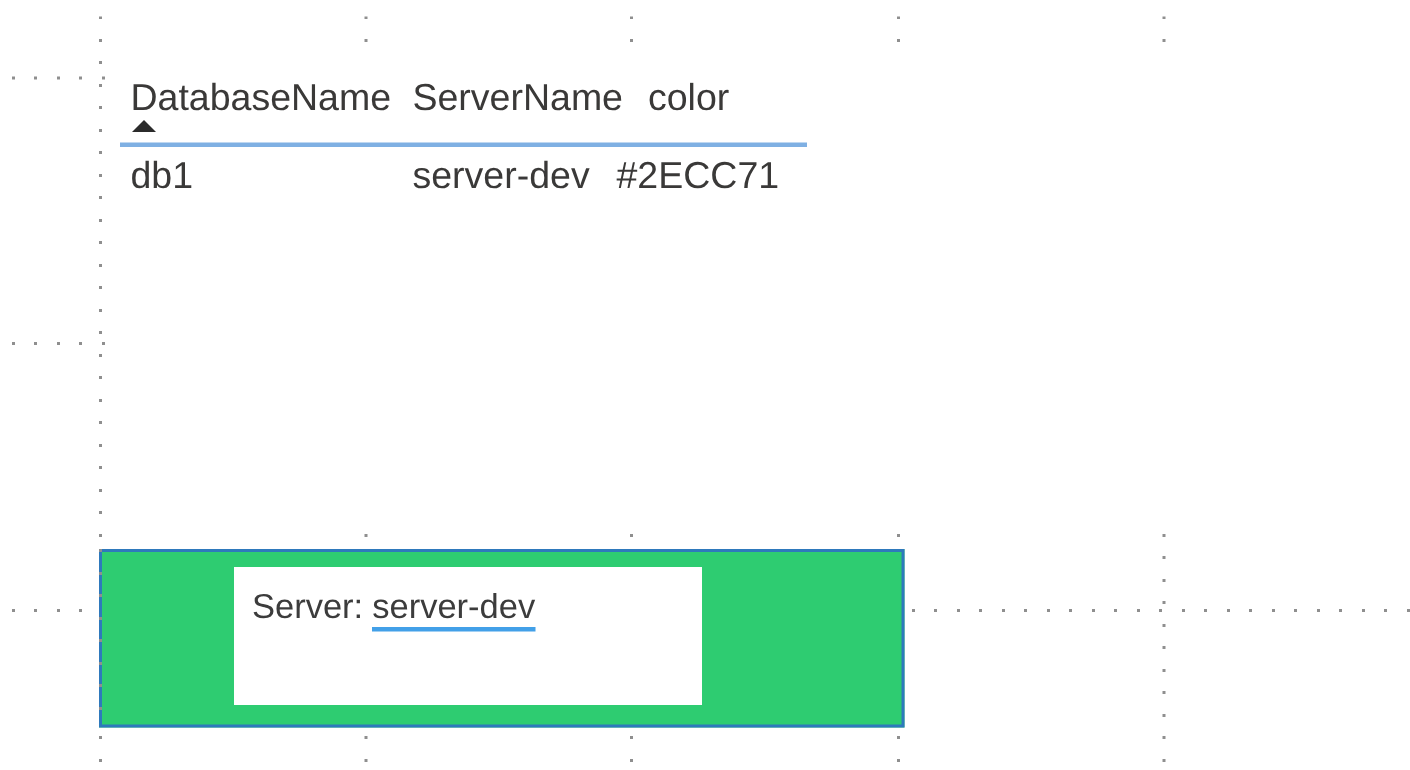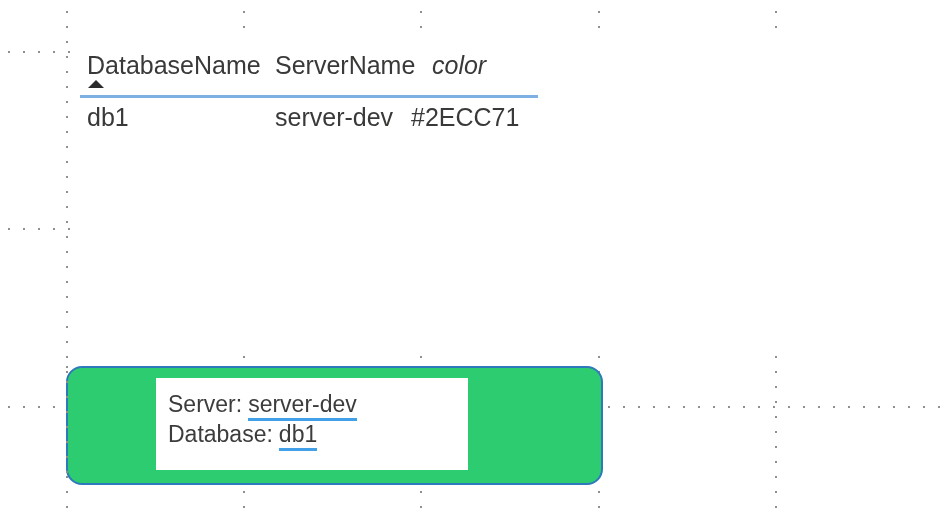--- a/index.html
+++ b/index.html
@@ -45,21 +45,21 @@
     position: absolute; left: 71px; top: 40px; width: 869px; height: 306px;
     background: #ffffff; z-index: 2;
   }
   .table-visual .cell {
     position: absolute;
     font-size: 25px; line-height: 26px; color: #3a3938;
     white-space: nowrap;
   }
   .th1 { left: 16px;  top: 12px; }
   .th2 { left: 204px; top: 12px; }
-  .th3 { left: 361px; top: 12px; font-style: italic; }
+  .th3 { left: 361px; top: 12px; }
   .sort-arrow {
     position: absolute; left: 17px; top: 40px;
     width: 0; height: 0;
     border-left: 8px solid transparent;
     border-right: 8px solid transparent;
     border-bottom: 8px solid #2b2b2b;
   }
   .separator {
     position: absolute; left: 9px; top: 55px;
     width: 458px; height: 3px;
@@ -115,26 +115,23 @@
 
     <div class="separator" style="background-color: rgb(127, 176, 227);"></div>
 
     <div>
       <span class="cell td1">db1</span>
       <span class="cell td2">server-dev</span>
       <span class="cell td3">#2ECC71</span>
     </div>
   </div>
 
-  <div class="info-card" style="background-color: rgb(46, 204, 113); border-color: rgb(46, 121, 188); border-radius: 16px;">
+  <div class="info-card" style="background-color: rgb(46, 204, 113); border-color: rgb(46, 121, 188);">
     <div class="card-panel">
       <div class="card-line">
         <span>Server:</span><span class="value" style="border-bottom-color: rgb(66, 160, 232);">server-dev</span>
-      </div>
-      <div class="card-line">
-        <span>Database:</span><span class="value" style="border-bottom-color: rgb(66, 160, 232);">db1</span>
       </div>
     </div>
   </div>
 
   <div class="gv-overlay"></div>
 
 </div>
 
 </body></html>

